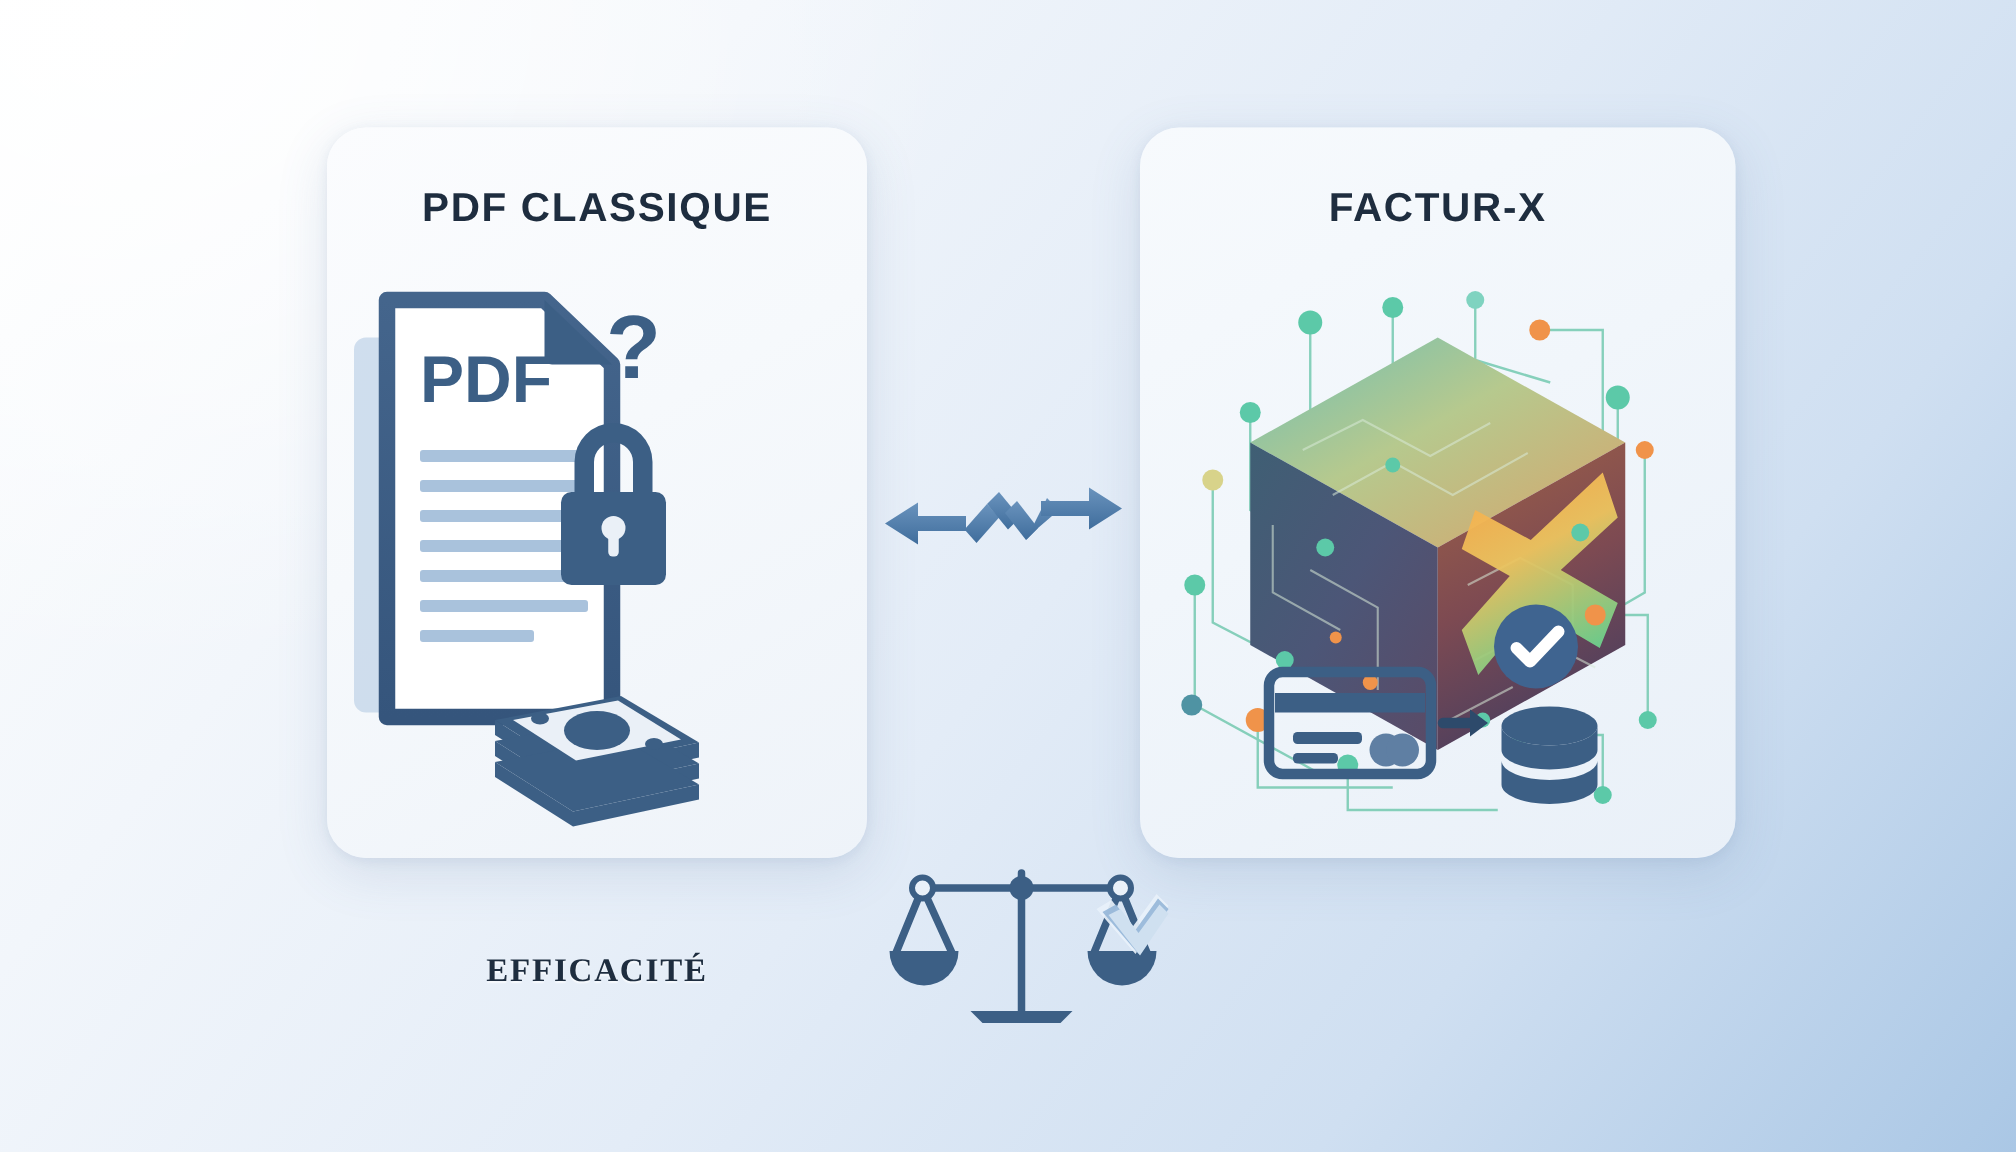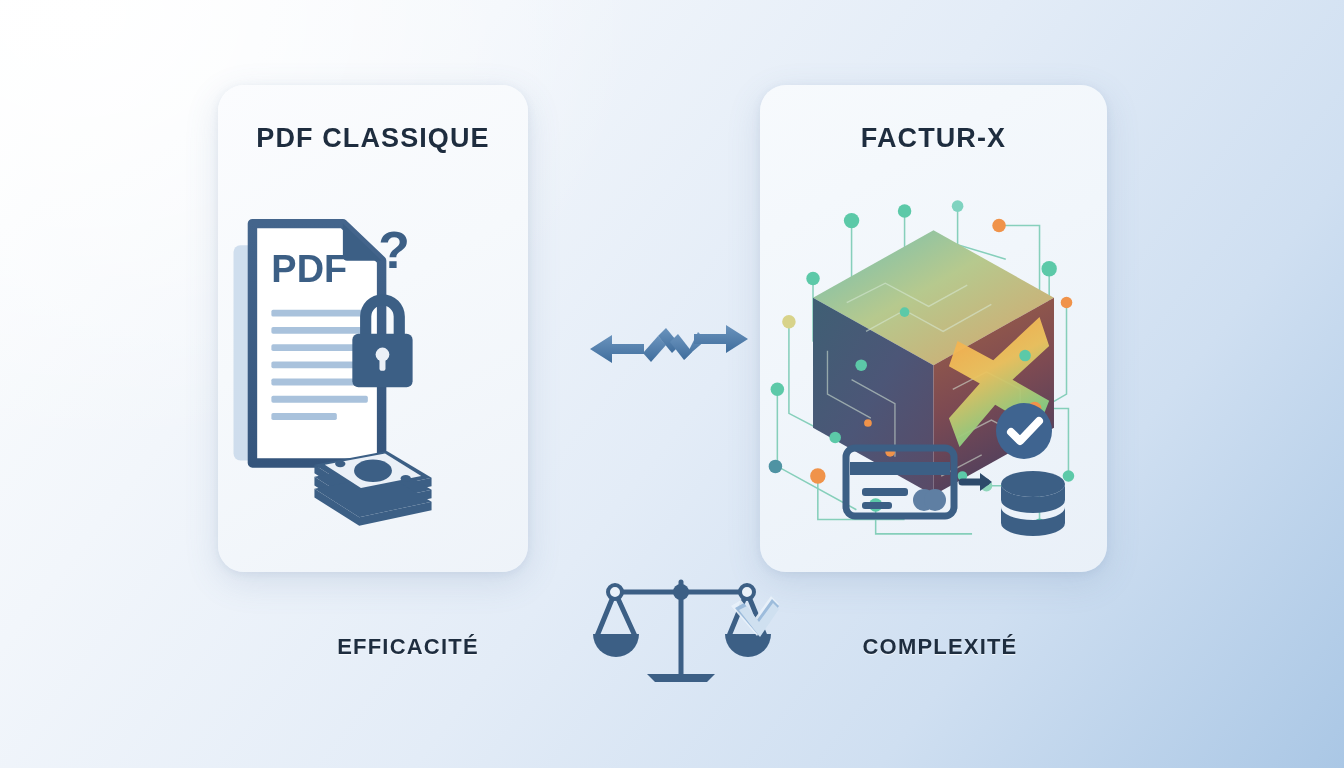--- a/index.html
+++ b/index.html
@@ -21,21 +21,21 @@
     background:
       radial-gradient(ellipse 900px 700px at 6% 2%, rgba(255,255,255,0.98) 0%, rgba(255,255,255,0.0) 62%),
       linear-gradient(128deg, #fdfefe 0%, #f2f6fb 26%, #e3ecf7 52%, #cfdff1 76%, #aac7e5 100%);
     overflow: hidden;
   }
 
   
   .card {
     position: absolute;
     top: 85px;
-    width: 310px;
+    width: 360px;
     height: 487px;
     border-radius: 26px;
     box-shadow:
       0 10px 34px rgba(90,120,160,0.16),
       0 2px 8px rgba(90,120,160,0.10);
   }
   #card-left {
     left: 218px;
     background: linear-gradient(150deg, #fbfcfe 0%, #f6f9fc 45%, #eef3f9 100%);
   }
@@ -70,21 +70,21 @@
     position: absolute;
     top: 634px;
     width: 360px;
     text-align: center;
     font-size: 22px;
     font-weight: bold;
     letter-spacing: 1.2px;
     color: #1e2d3f;
     text-shadow: 0 1px 1px rgba(255,255,255,0.75);
   }
-  #label-left  { left: 228px; }
+  #label-left  { left: 218px; font-family: Liberation Serif, serif; }
   #label-right { left: 760px; }
 
   
   #center-arrow {
     position: absolute;
     left: 588px;
     top: 318px;
     width: 160px;
     height: 62px;
   }
@@ -329,15 +329,14 @@
     <path d="M70 112 H122 L130 104 H62 Z" fill="#3c5f85"></path>
 
     <g>
       <path d="M146 36 l10 -6 l14 18 l16 -22 l8 8 l-22 32 Z" fill="#e8f1fa" opacity="0.92"></path>
       <path d="M150 38 l9 -5 l13 17 l15 -21 l7 7 l-20 30 Z" fill="#8fb3d6" opacity="0.85"></path>
       <path d="M154 40 l8 -4 l12 16 l14 -19 l6 6 l-19 28 Z" fill="#cfe0f0"></path>
     </g>
   </svg>
 
   <div class="bottom-label" id="label-left">EFFICACITÉ</div>
-  <div class="bottom-label" id="label-right">COMPLEXITÉ</div>
 
 </div>
 
 </body></html>

